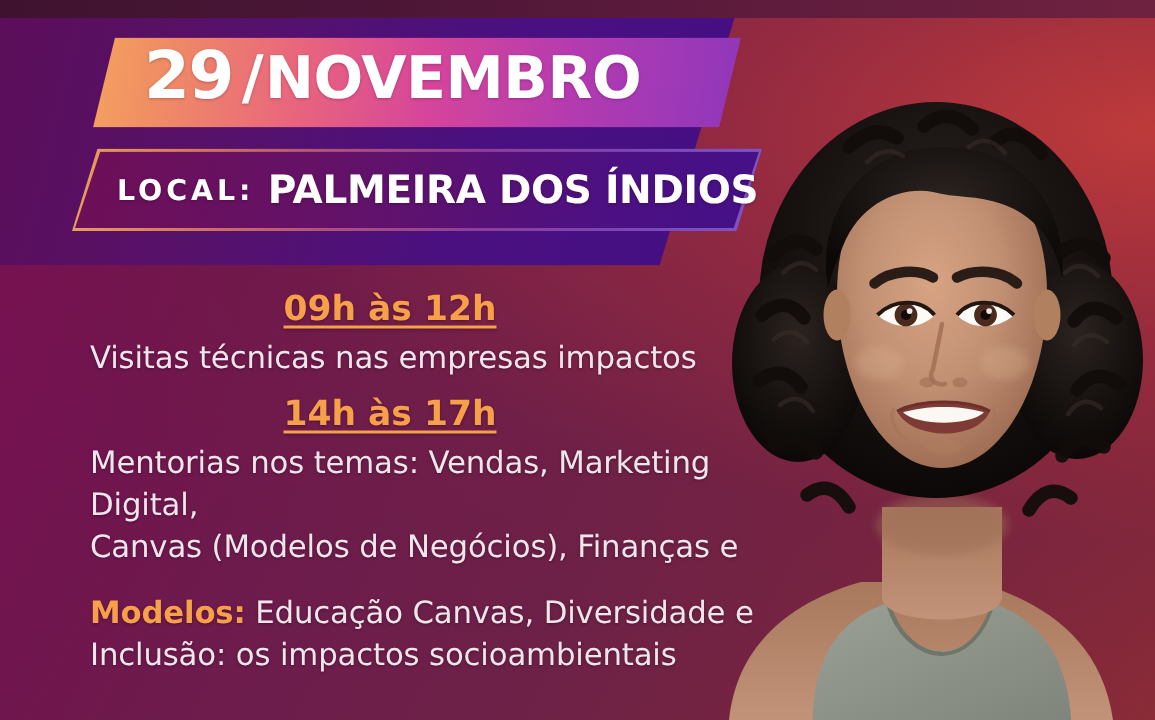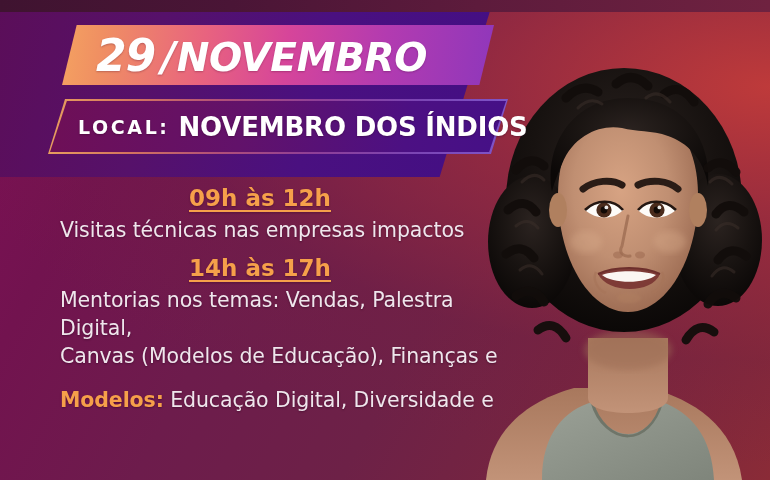--- a/index.html
+++ b/index.html
@@ -40,21 +40,21 @@
     z-index:4;
   }
 
   
   #datebar{
     position:absolute; left:62px; top:25px;
     width:432px; height:60px;
     background:linear-gradient(97deg,#f4a261 0%, #f09062 9%, #e8637f 33%, #d6459a 52%, #b33bb0 74%, #8f37bb 100%);
     clip-path:polygon(3.4% 0, 100% 0, 96.6% 100%, 0 100%);
     z-index:5;
-    display:flex; align-items:center;font-style:italic;
+    display:flex; 
   }
   #dateinner{
     padding-left:34px;
     color:#fff;
     font-weight:bold;
     letter-spacing:-0.2px;
     white-space:nowrap;
     text-shadow:0 1px 2px rgba(60,0,40,.28);
   }
   .d-num{ font-size:44px; letter-spacing:-1px; }
@@ -109,21 +109,21 @@
     text-shadow:0 1px 2px rgba(40,0,30,.4);
   }
   .line{
     font-size:20.5px;
     line-height:28px;
     color:#efe6ec;
     text-shadow:0 1px 2px rgba(40,0,30,.45);
     letter-spacing:-0.1px;
   }
   .blk{ margin-bottom:16px; }
-  .blk.tight{ margin-bottom:11px; }
+  .blk.tight{ margin-bottom:11px;margin-top:8px; }
   .hl{ color:#f6a04a; font-weight:bold; }
 </style>
 </head>
 <body>
 
 <div id="poster">
 
   <svg id="photo" viewBox="0 0 330 430" preserveAspectRatio="xMidYMax meet">
     <defs>
       <radialGradient id="skinG" cx="45%" cy="40%" r="62%">
@@ -242,35 +242,36 @@
     <div id="dateinner">
       <span class="d-num">29</span><span class="d-slash">/</span><span class="d-mon">NOVEMBRO</span>
     </div>
   </div>
 
   <div id="localbar">
     <div class="frame"></div>
     <div class="inner"></div>
     <div id="localtext">
       <span class="l-lab">LOCAL:</span>
-      <span class="l-city">NOVEMBRO DOS ÍNDIOS</span>
+      <span class="l-city">PALMEIRA DOS ÍNDIOS</span>
     </div>
   </div>
 
   <div id="content">
 
     <div class="blk tight">
       <span class="time">09h às 12h</span>
       <div class="line">Visitas técnicas nas empresas impactos</div>
     </div>
 
     <div class="blk">
       <span class="time">14h às 17h</span>
-      <div class="line">Mentorias nos temas: Vendas, Palestra Digital,</div>
-      <div class="line">Canvas (Modelos de Educação), Finanças e</div>
+      <div class="line">Mentorias nos temas: Vendas, Marketing Digital,</div>
+      <div class="line">Canvas (Modelos de Negócios), Finanças e</div>
     </div>
 
     <div>
-      <div class="line"><span class="hl">Modelos:</span><span> Educação Digital, Diversidade e</span></div>
+      <div class="line"><span class="hl">Modelos:</span><span> Educação Canvas, Diversidade e</span></div>
+      <div class="line">Inclusão: os impactos socioambientais</div>
     </div>
 
   </div>
 </div>
 
 </body></html>

